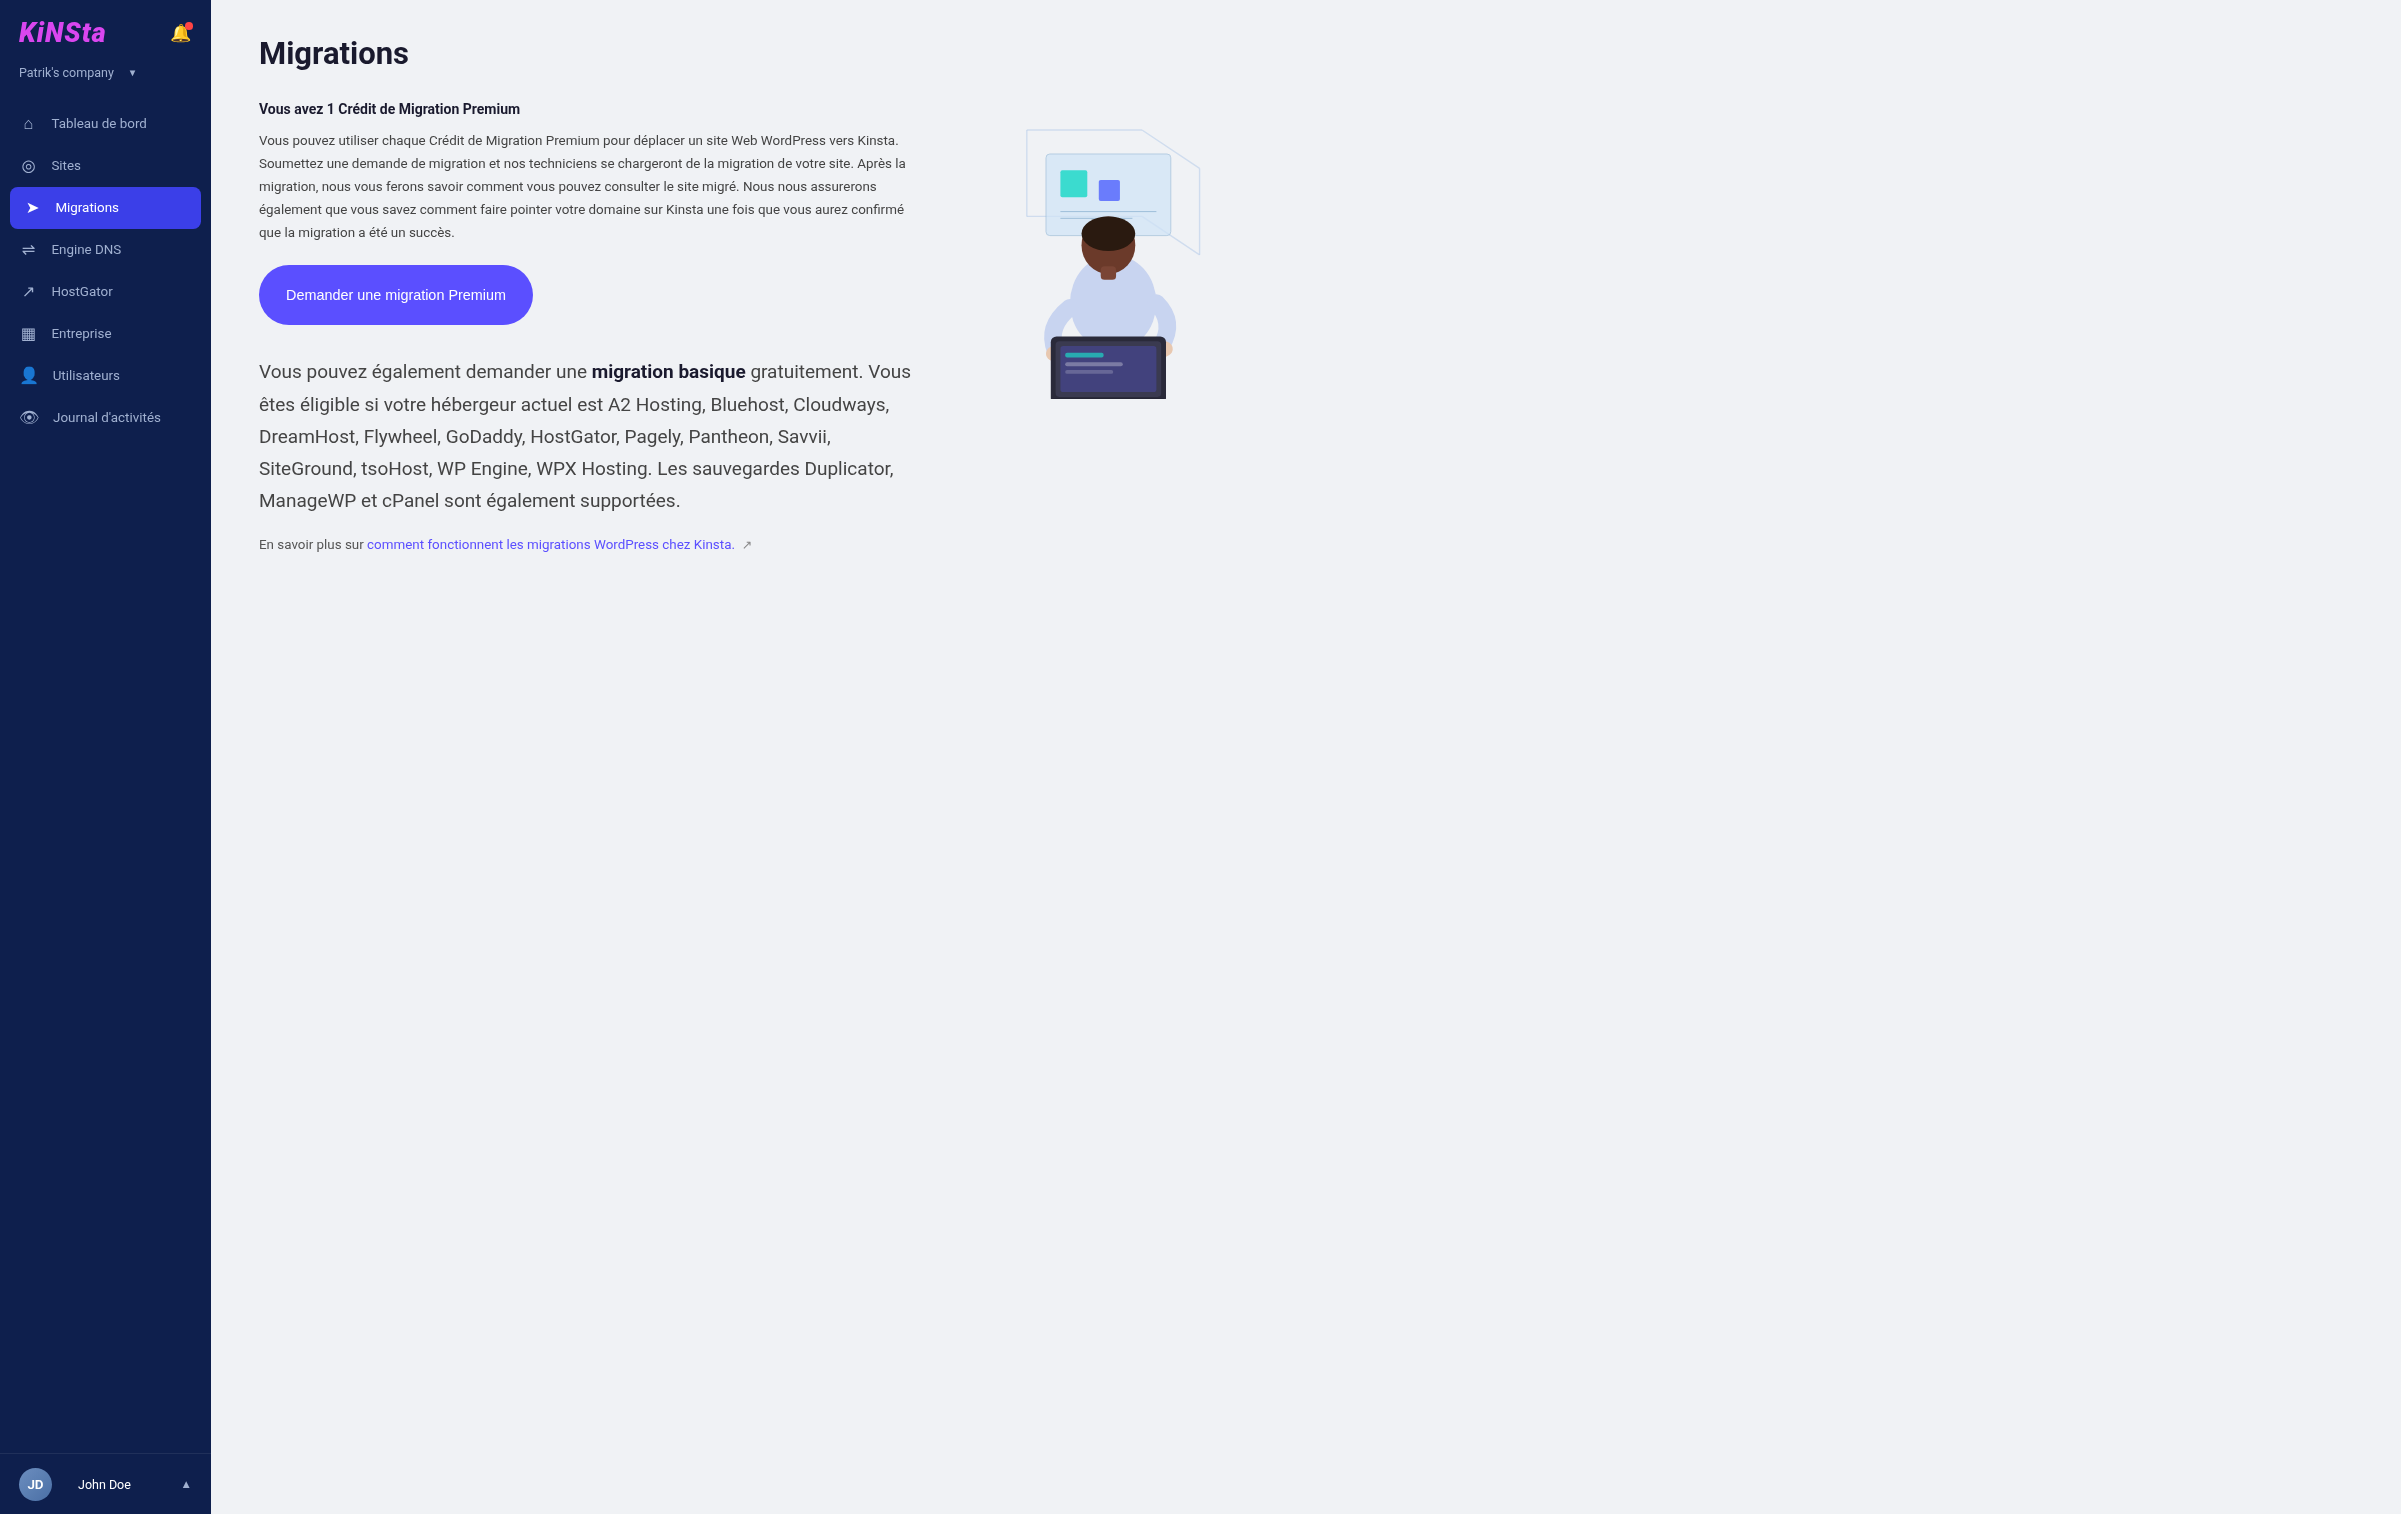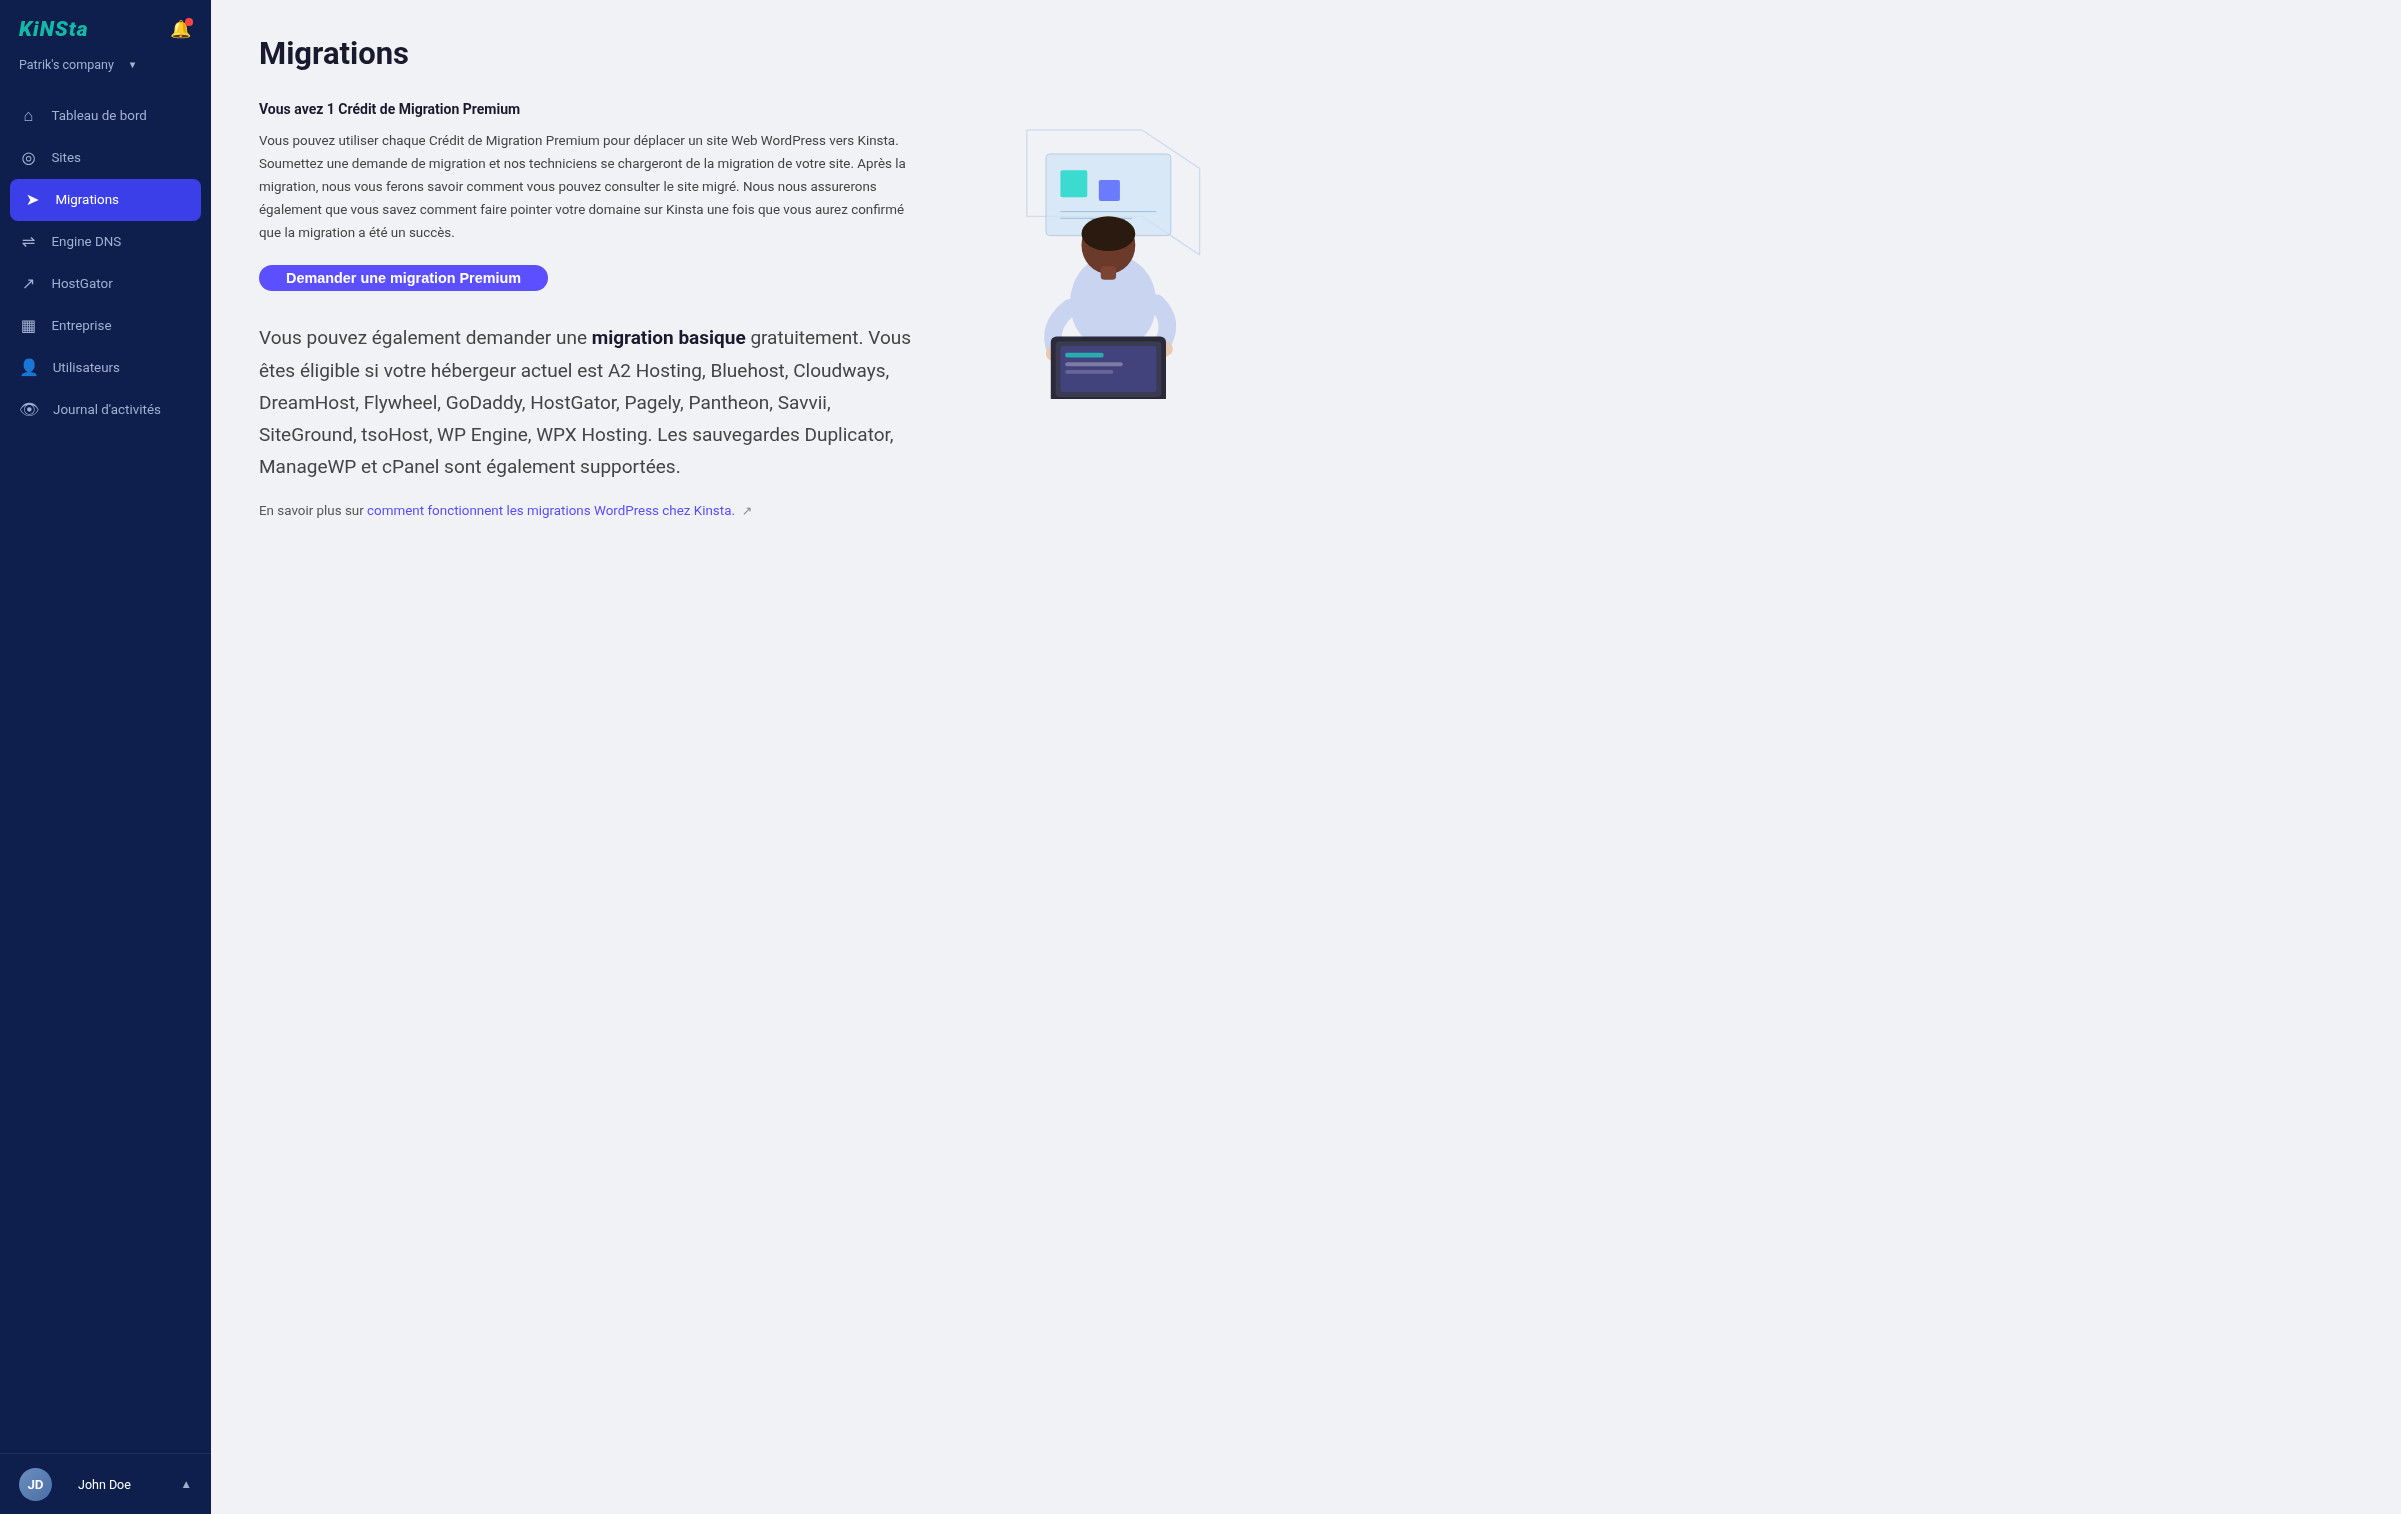--- a/index.html
+++ b/index.html
@@ -17,23 +17,23 @@
       position: fixed;
       left: 0; top: 0; bottom: 0;
     }
     .sidebar-header {
       padding: 17.3px 19px 9.6px 19px;
       display: flex;
       align-items: center;
       justify-content: space-between;
     }
     .kinsta-logo {
-      font-size: 21px;
+      font-size: 27px;
       font-weight: 900;
-      color: #14b8a6;
+      color: #d946ef;
       letter-spacing: 1px;
       font-style: italic;
     }
     .company-row {
       padding: 5.8px 19px 13.4px 19px;
       display: flex;
       align-items: center;
       gap: 12px;
       color: #a0b0d0;
       font-size: 12.5px;
@@ -120,23 +120,23 @@
       font-size: 13.4px;
       color: #444;
       line-height: 1.7;
       margin-bottom: 21px;
     }
     .btn-primary {
       background: #5b4fff;
       color: #fff;
       border: none;
       border-radius: 48px;
-      padding: 5px 27px;
+      padding: 22px 27px;
       font-size: 14.4px;
-      font-weight: 700;
+      font-weight: 400;
       cursor: pointer;
       display: inline-block;
       margin-bottom: 31px;
       transition: background 0.15s;
     }
     .section-body-2 {
       font-size: 19px;
       color: #444;
       line-height: 1.7;
       margin-bottom: 19px;

